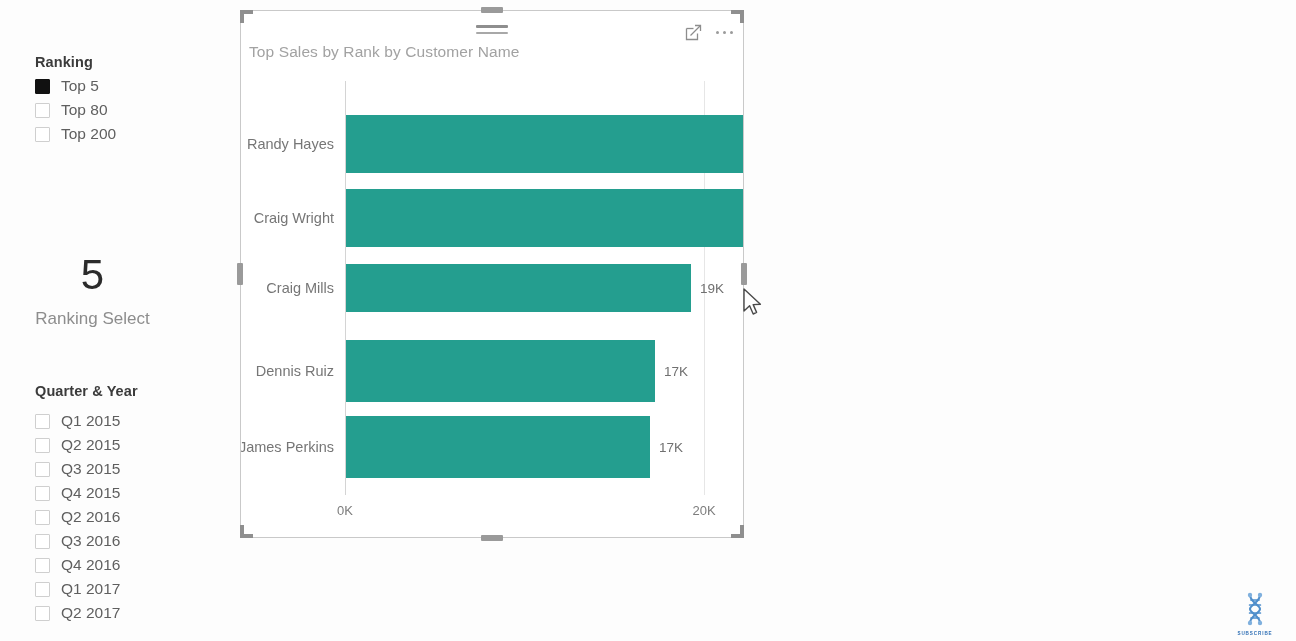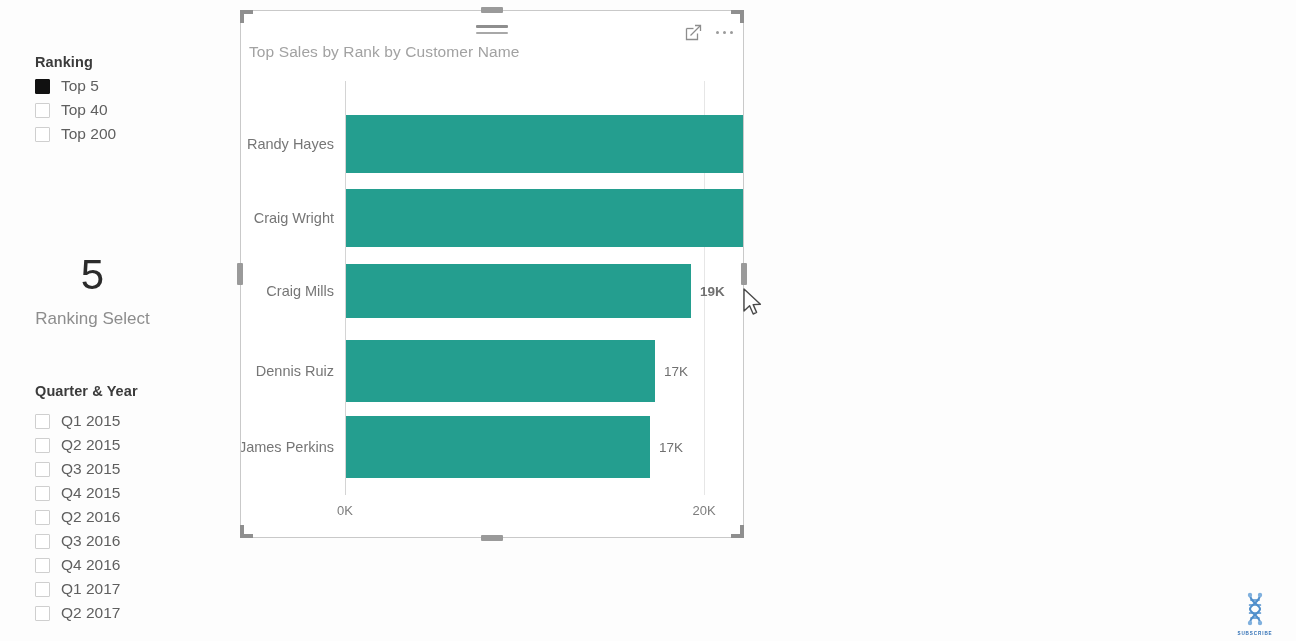--- a/index.html
+++ b/index.html
@@ -133,21 +133,21 @@
 
     <div id="ranking-slicer">
       <div class="slicer-title">Ranking</div>
       <ul class="slicer-list">
         <li class="slicer-item">
           <span class="cbx checked"></span>
           <span class="slicer-label">Top 5</span>
         </li>
         <li class="slicer-item">
           <span class="cbx"></span>
-          <span class="slicer-label">Top 40</span>
+          <span class="slicer-label">Top 80</span>
         </li>
         <li class="slicer-item">
           <span class="cbx"></span>
           <span class="slicer-label">Top 200</span>
         </li>
       </ul>
     </div>
 
     <div id="ranking-card">
       <div class="kpi-value">5</div>
@@ -233,24 +233,24 @@
             <div class="bar" style="width:431px;"></div>
 
           </div>
 
           <div class="bar-row" style="top:34px; height:58px;">
             <span class="cat-label">Randy Hayes</span>
             <div class="bar" style="width:478px;"></div>
 
           </div>
 
-          <div class="bar-row" style="top:183px; height:54px;">
+          <div class="bar-row" style="top:183px; height:48px;">
             <span class="cat-label">Craig Mills</span>
             <div class="bar" style="width:345px;"></div>
-            <span class="val-label" style="left:346px;font-weight:bold;">19K</span>
+            <span class="val-label" style="left:346px;">19K</span>
           </div>
 
           <div class="bar-row" style="top:259px; height:62px;">
             <span class="cat-label">Dennis Ruiz</span>
             <div class="bar" style="width:309px;"></div>
             <span class="val-label" style="left:310px;">17K</span>
           </div>
 
           <div class="bar-row" style="top:335px; height:62px;">
             <span class="cat-label">James Perkins</span>

